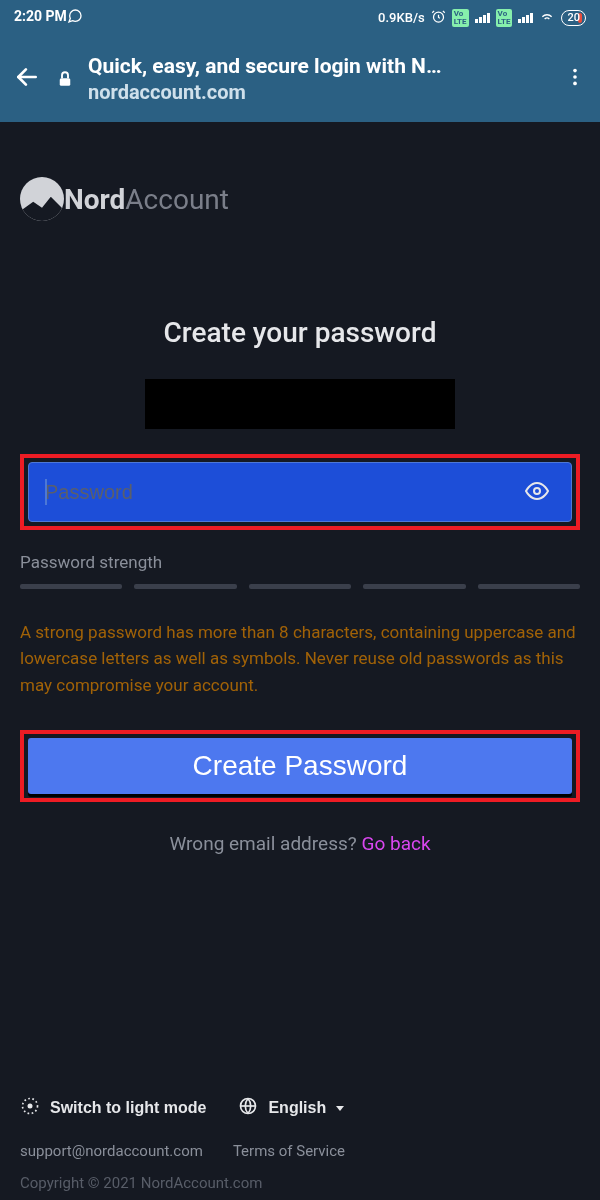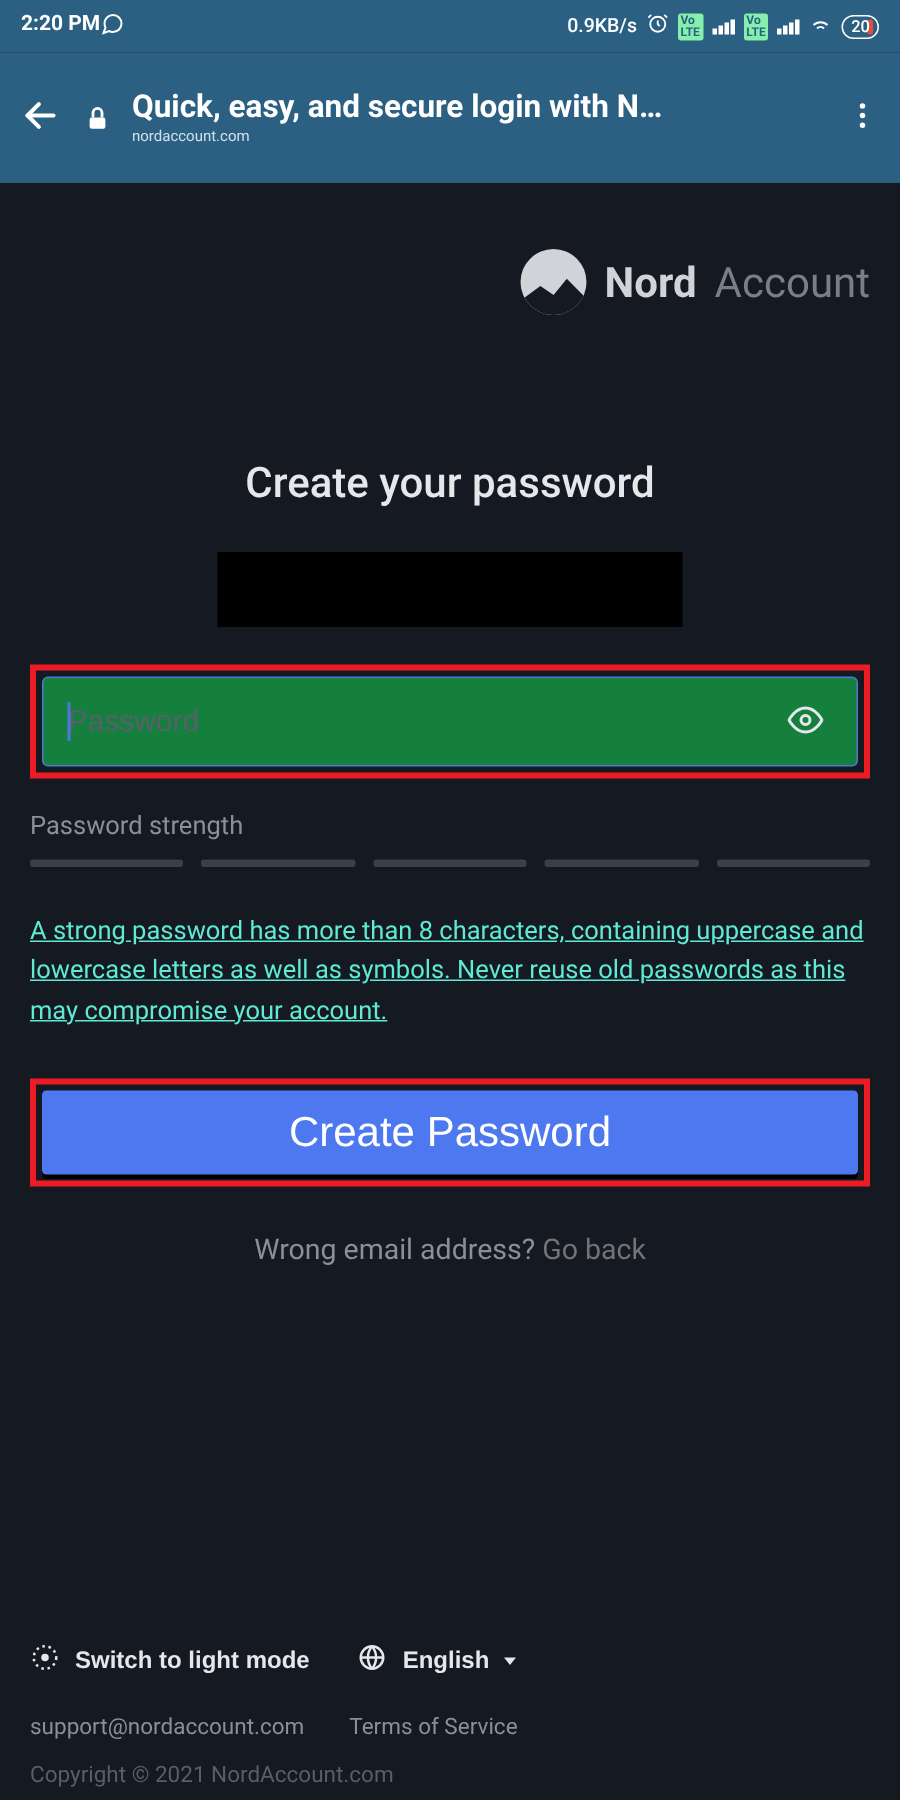--- a/index.html
+++ b/index.html
@@ -50,30 +50,30 @@
       background: #2b6083;
       display: flex;
       align-items: center;
       padding: 0 14px;
       gap: 16px;
       color: #fff;
     }
     .url-area { flex: 1; min-width: 0; display: flex; align-items: center; gap: 14px; }
     .url-text { min-width: 0; }
     .page-title-bar { font-size: 21px; font-weight: 700; color: #fff; white-space: nowrap; overflow: hidden; text-overflow: ellipsis; }
-    .page-url { font-size: 10px; color: #cfe0eb; margin-top: 2px; }
+    .page-url { font-size: 20px; color: #cfe0eb; margin-top: 2px; font-weight: bold; }
     .lock-ico { width: 18px; height: 18px; flex-shrink: 0; }
     .back-arrow, .menu-dots { flex-shrink: 0; }
     
     
     .content { padding: 0 20px; }
     
     .logo-row {
-      display: flex; justify-content: flex-end; align-items: center;
-      gap: 12px; margin-top: 44px; margin-bottom: 95px;
+      display: flex; justify-content: flex-start; align-items: center;
+      gap: 0; margin-top: 55px; margin-bottom: 95px;
     }
     .logo-mark {
       width: 44px; height: 44px; background: #d1d3d8; border-radius: 50%;
       position: relative; overflow: hidden;
     }
     .logo-mark::after {
       content: ''; position: absolute; bottom: 0; left: 0; right: 0; height: 55%;
       background: #151922;
       clip-path: polygon(0 100%, 0 60%, 30% 20%, 50% 45%, 70% 0%, 100% 55%, 100% 100%);
     }
@@ -87,50 +87,50 @@
     
     .email-block {
       width: 310px; height: 50px; background: #000; margin: 0 auto 25px;
     }
     
     .highlight-red {
       border: 4px solid #ed1c24; padding: 4px; margin-bottom: 22px;
     }
     
     .password-field {
-      display: flex; align-items: center; background: #15803d;
+      display: flex; align-items: center; background: #1d4ed8;
       border: 1px solid #4d78d6; border-radius: 4px; height: 60px;
       padding: 0 16px;
     }
     .password-input {
       flex: 1; background: transparent; border: none; outline: none;
       color: #e6e7ea; font-size: 20px; caret-color: #4d78d6;
     }
     .password-input::placeholder { color: #5a5f6b; }
     .eye-btn { background: none; border: none; cursor: pointer; padding: 6px; }
     
     .strength-label { color: #8a8f9a; font-size: 17px; margin-bottom: 12px; }
     .strength-meter { display: flex; gap: 12px; margin-bottom: 30px; }
     .strength-seg { flex: 1; height: 5px; background: #3a3f4b; border-radius: 2px; }
     
     .hint-text {
-      color: #5eead4; font-size: 17px; line-height: 1.55; margin-bottom: 32px; text-decoration: underline;
+      color: #a16207; font-size: 17px; line-height: 1.55; margin-bottom: 32px;
     }
     
     .create-btn {
       width: 100%; height: 56px; background: #4d78ef; border: none;
       color: #fff; font-size: 28px; font-weight: 500; border-radius: 3px;
       cursor: pointer; box-shadow: 0 3px 0 #000;
     }
     
     .wrong-row {
       text-align: center; margin-top: 30px; font-size: 19px;
       color: #8a8f9a;
     }
-    .go-back-link { color: #737373; text-decoration: none; }
+    .go-back-link { color: #d946ef; text-decoration: none; }
     
     
     .footer {
       position: absolute; bottom: 0; left: 0; right: 0;
       padding: 0 20px 8px;
     }
     .footer-row1 {
       display: flex; gap: 32px; align-items: center; margin-bottom: 22px;
     }
     .footer-btn {

